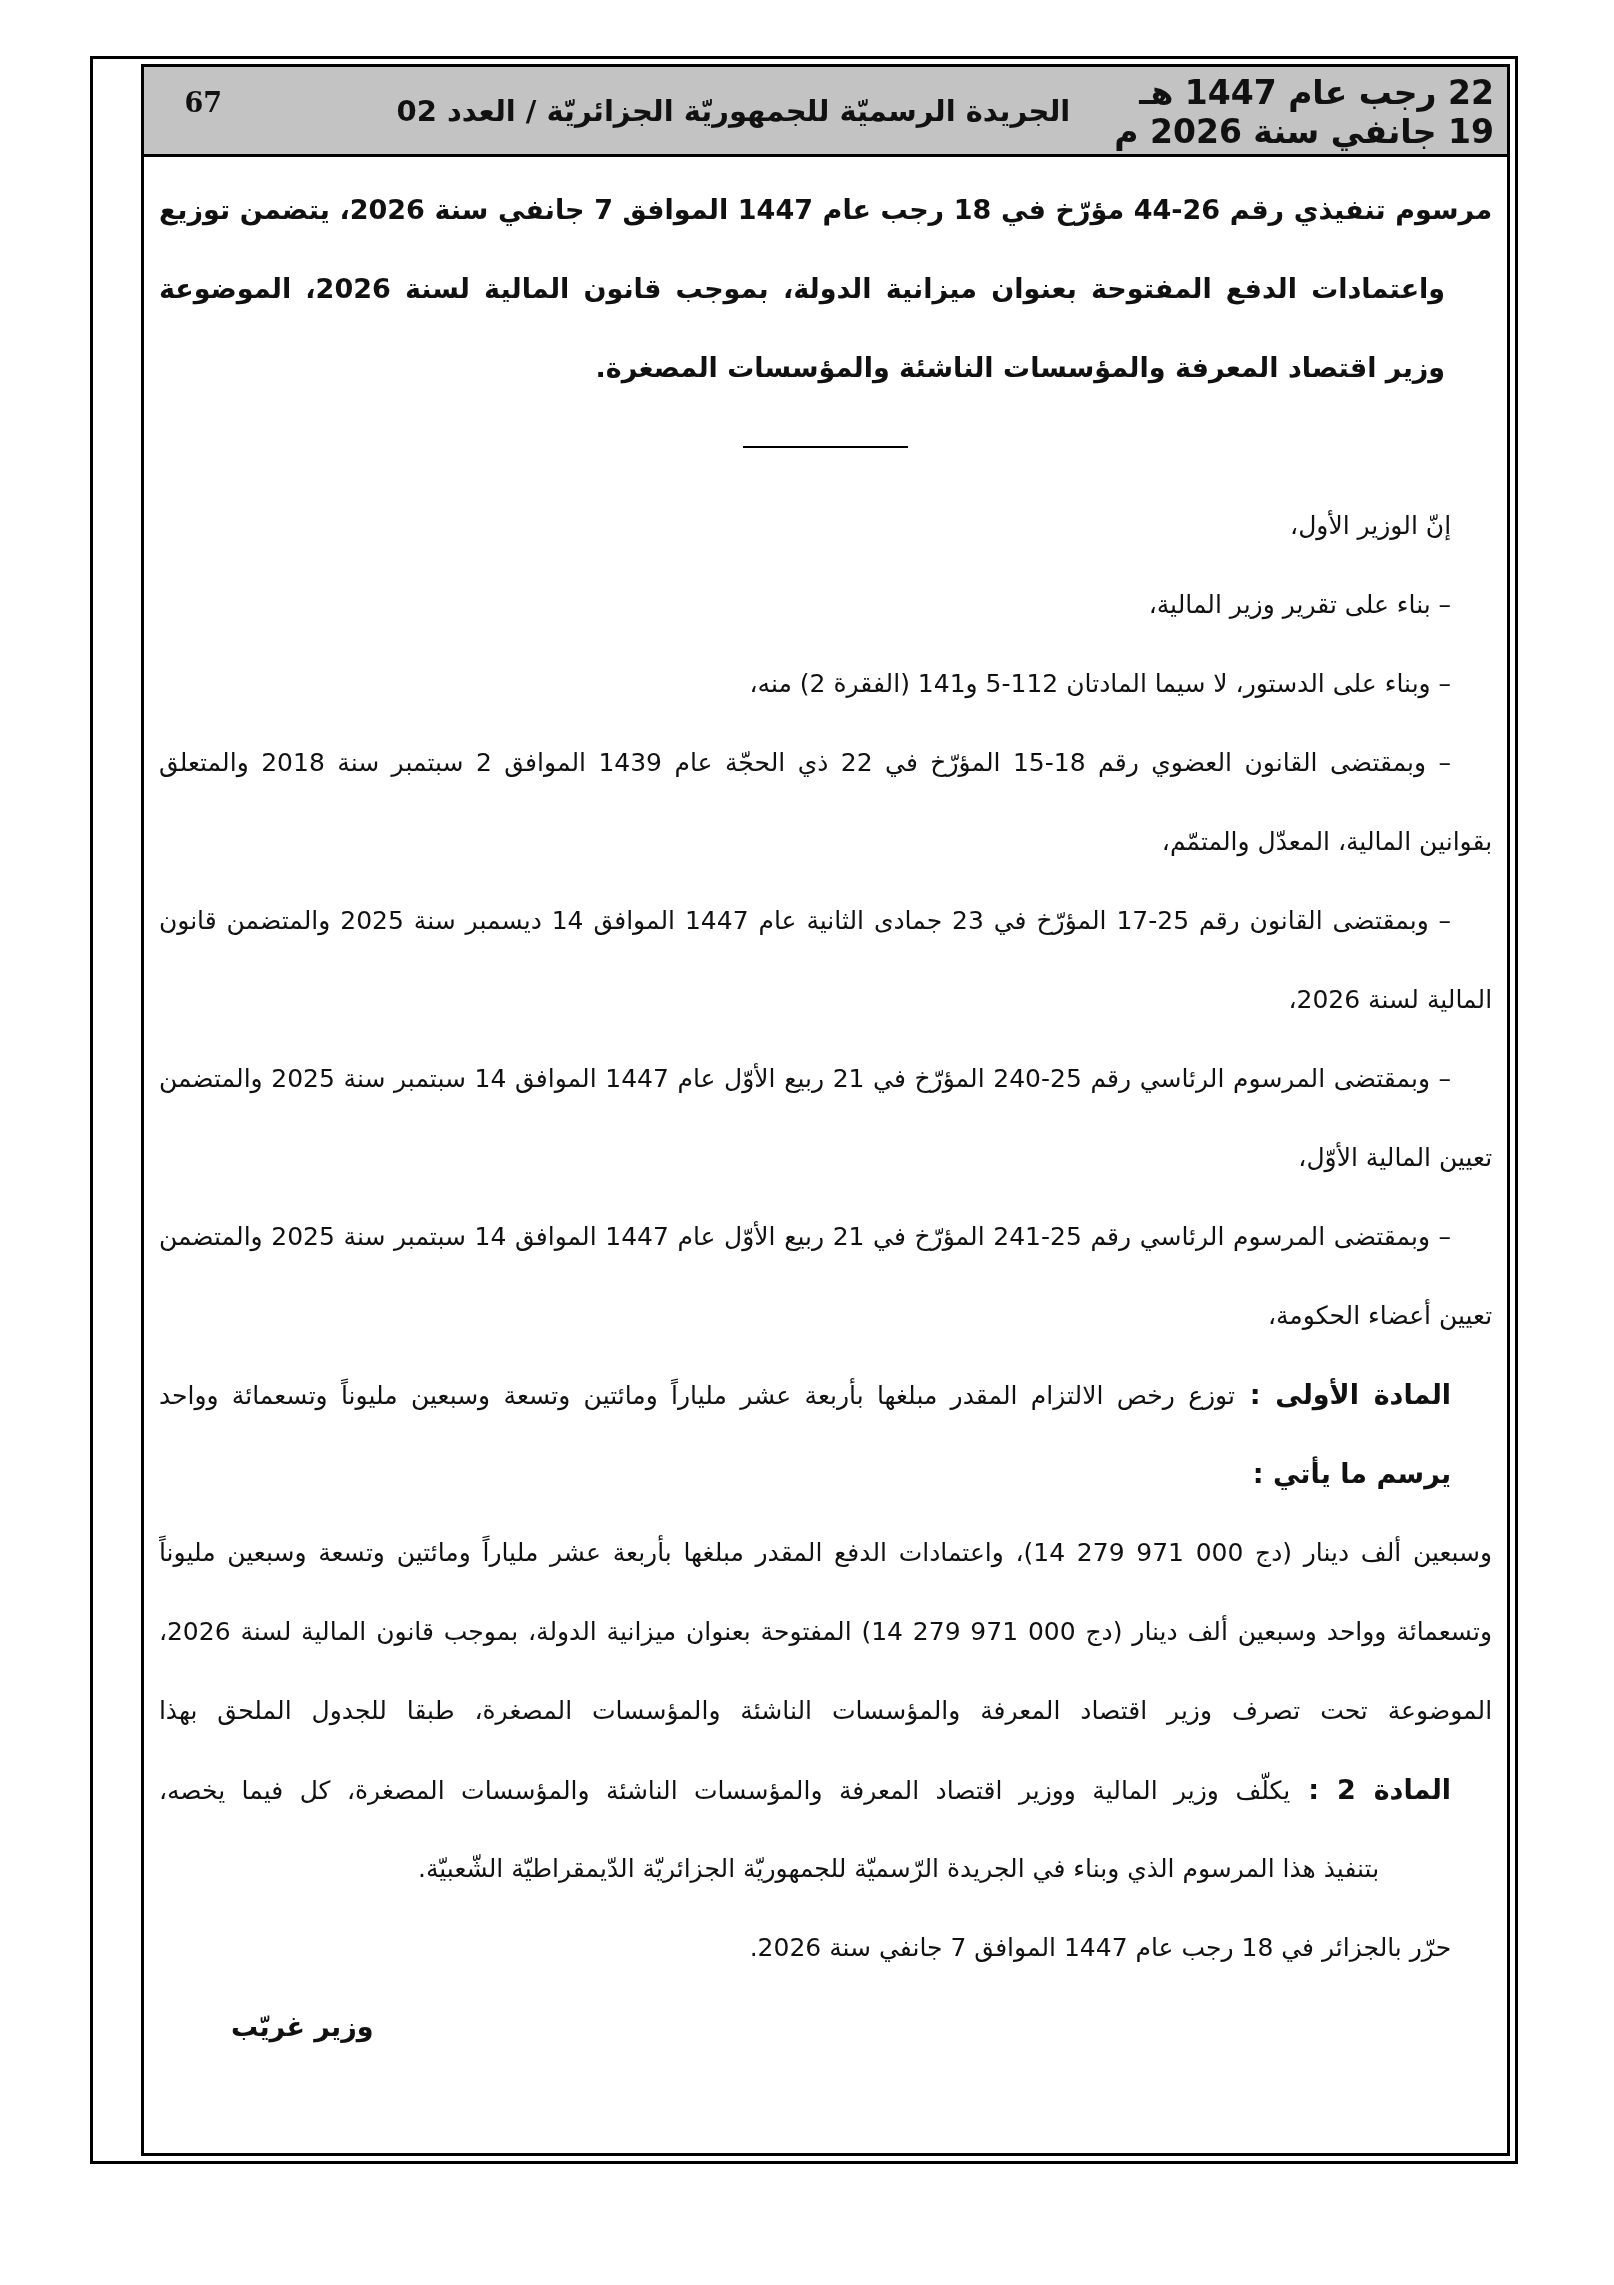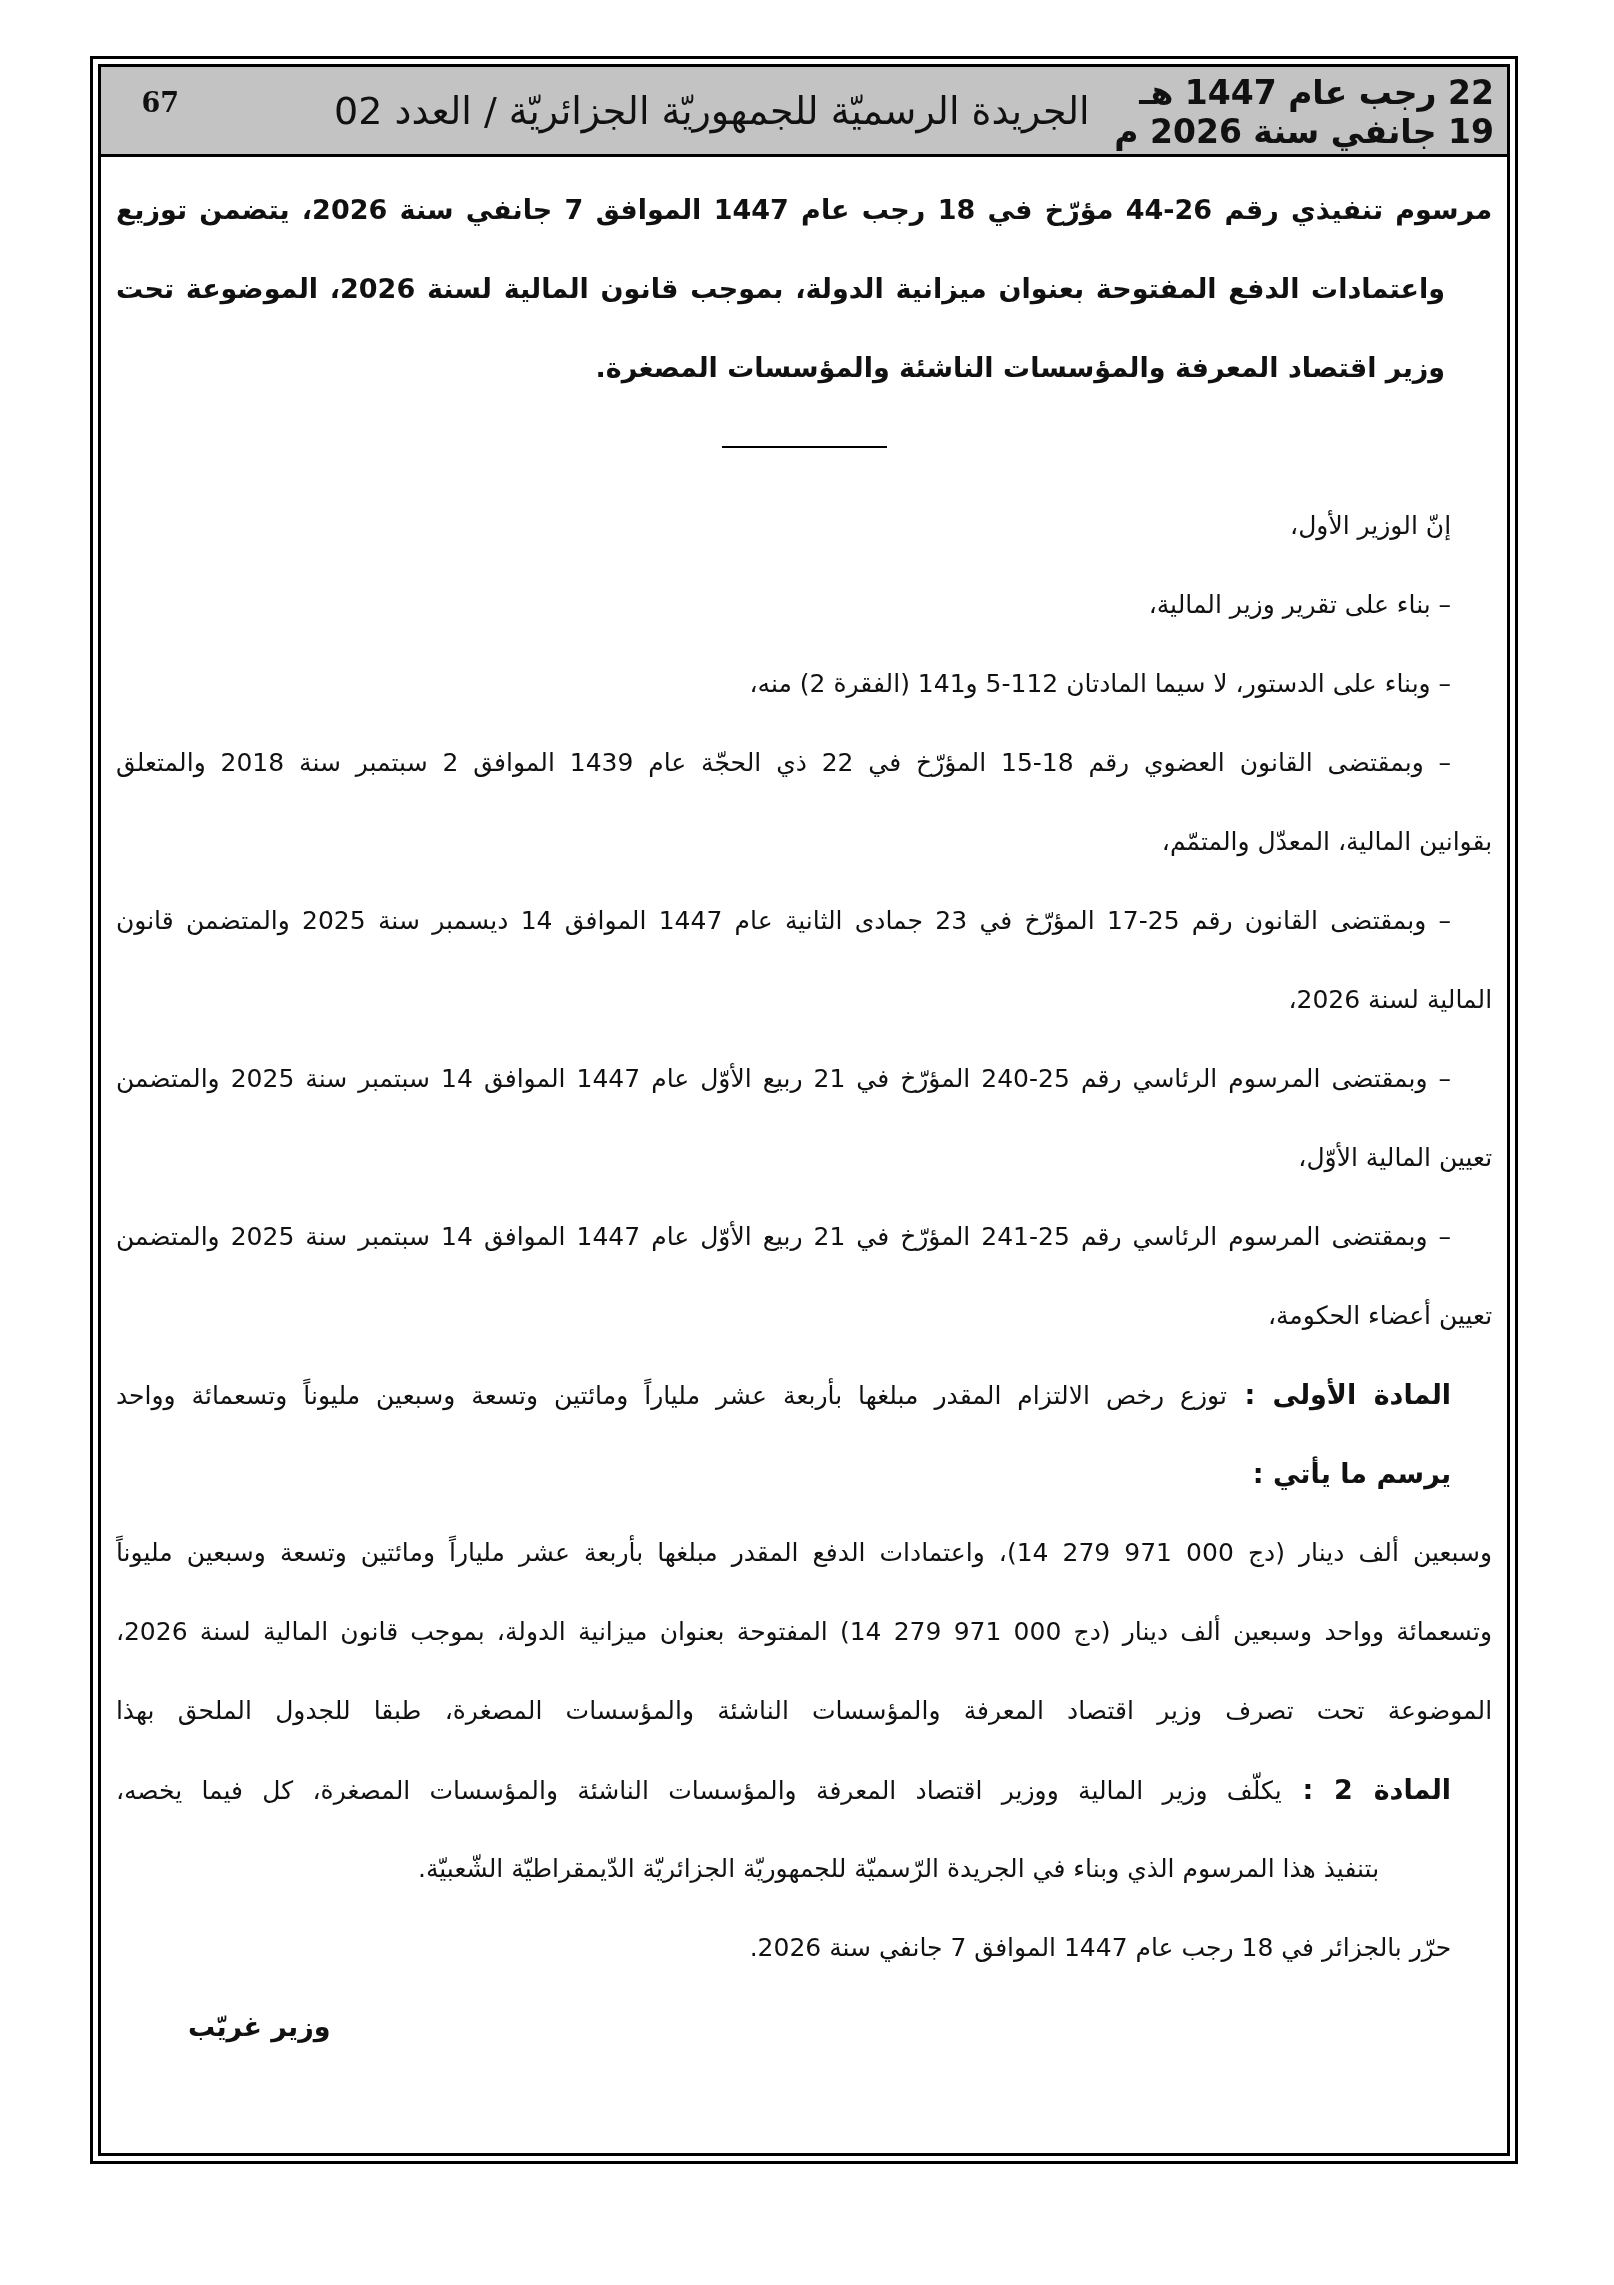--- a/index.html
+++ b/index.html
@@ -6,34 +6,34 @@
   body{
     width:1615px;height:2285px;background:#ffffff;position:relative;
     font-family:"DejaVu Sans",sans-serif;color:#111;
   }
   .frame{
     position:absolute;left:90px;top:56px;width:1428px;height:2108px;
     border:3.6px solid #000;box-sizing:border-box;padding:5.4px;background:#fff;
   }
   .frame-inner{
     border:3.6px solid #000;box-sizing:border-box;height:100%;
-    display:flex;flex-direction:column;background:#fff;overflow:hidden;
+    display:flex;flex-direction:column;background:#fff;overflow:hidden;margin-left:43px;
   }
   
   .band{
     height:87px;flex:0 0 87px;background:#c3c3c3;border-bottom:3.6px solid #000;
     display:flex;flex-direction:row;align-items:stretch;direction:ltr;
   }
   .band .cell-left{
     flex:0 0 208px;font-family:"DejaVu Serif",serif;font-weight:bold;
     font-size:27px;padding:20px 0 0 40px;box-sizing:border-box;direction:ltr;
   }
   .band .cell-center{
     flex:1;display:flex;align-items:center;justify-content:center;
-    font-weight:normal;font-size:38px;direction:rtl;
+    font-weight:bold;font-size:29px;direction:rtl;
   }
   .band .cell-right{
     flex:0 0 242px;direction:rtl;text-align:right;padding:5.4px 12.7px 0 0;
     box-sizing:border-box;font-weight:bold;font-size:33px;line-height:39px;
     white-space:nowrap;
   }
   
   .doc{
     flex:1;direction:rtl;padding:12.7px 14.5px 0 14.5px;box-sizing:border-box;
     font-size:25px;overflow:hidden;

